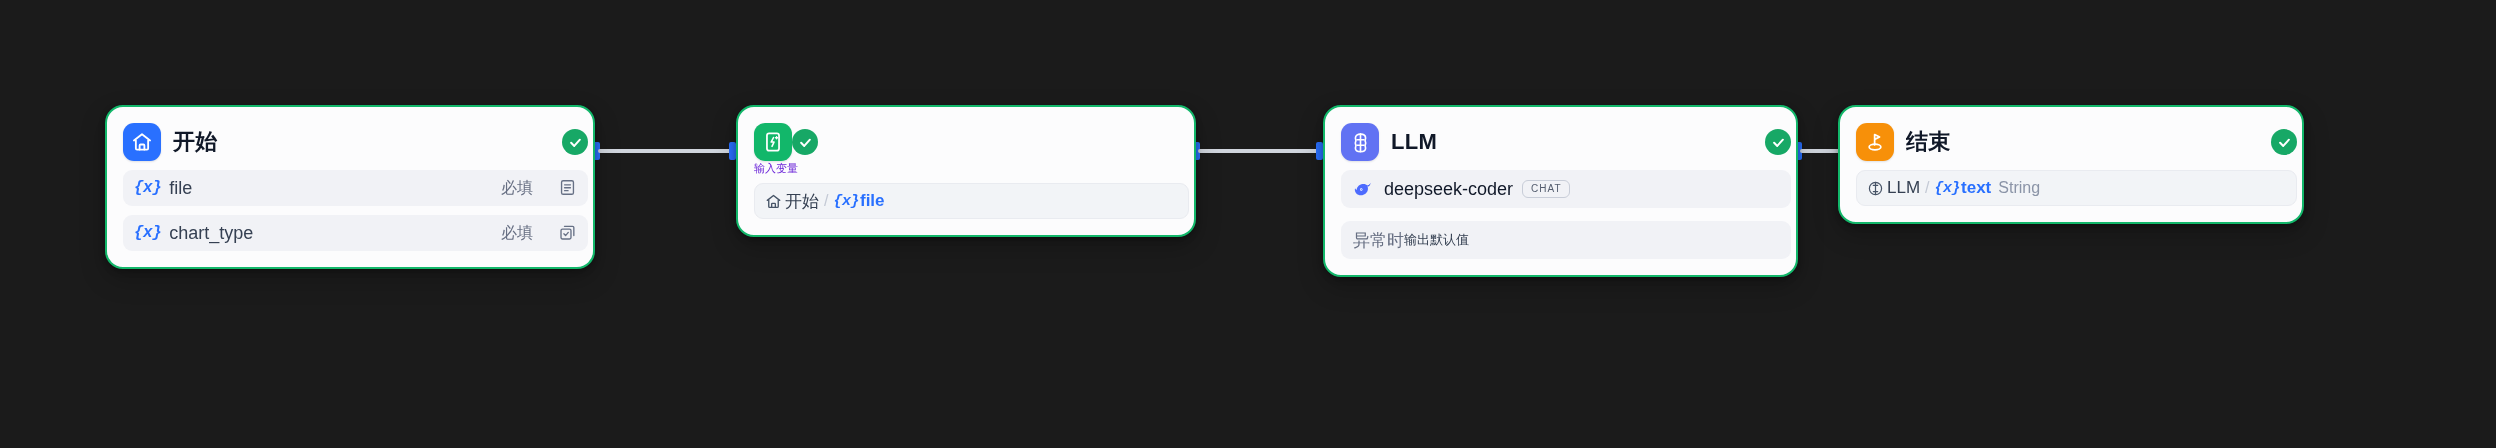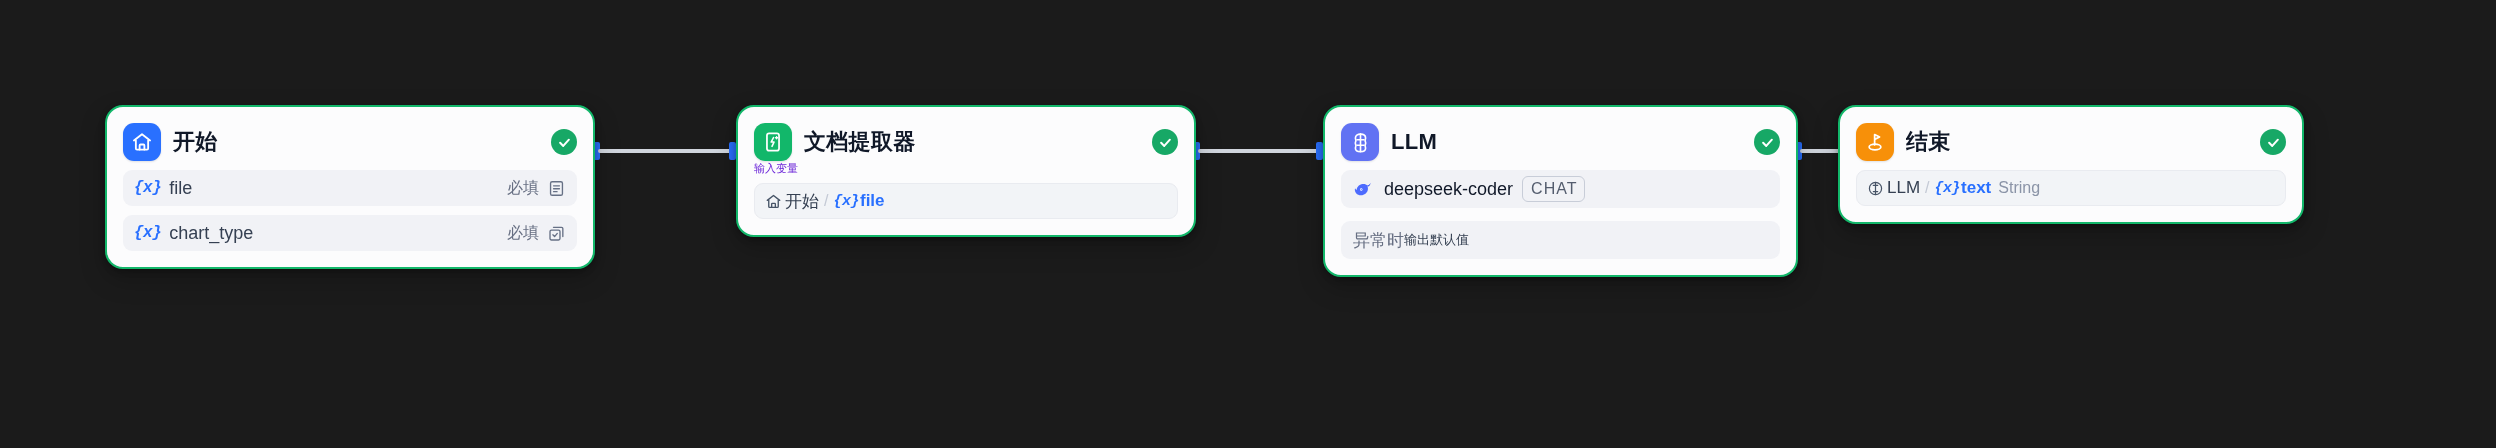--- a/index.html
+++ b/index.html
@@ -24,21 +24,21 @@
   }
 
   
   .node {
     position: absolute;
     background: #fcfcfd;
     border: 2px solid #12b76a;
     border-radius: 18px;
     box-sizing: border-box;
     box-shadow: 0 2px 6px rgba(0,0,0,0.30), 0 10px 26px rgba(0,0,0,0.22);
-    padding: 16px 16px 16px 16px;
+    padding: 16px 5px 16px 16px;
   }
 
   .node-header {
     display: flex;
     align-items: center;
     height: 38px;
     margin-bottom: 2px;
   }
 
   .node-icon {
@@ -111,23 +111,24 @@
 
   .var-name {
     margin-left: 8px;
     font-size: 18px;
     color: #354052;
     white-space: nowrap;
   }
 
   .row-right {
     display: flex;
-    align-items: center;
+    align-items: flex-start;
     flex: 0 0 auto;
     margin-left: 10px;
+    gap: 17px;
   }
 
   .required-tag {
     font-size: 16px;
     color: #676f83;
     white-space: nowrap;
     margin-right: 8px;
   }
 
   .type-icon { display: flex; align-items: center; }
@@ -213,21 +214,21 @@
     font-size: 18px;
     color: #101828;
     margin-left: 10px;
     white-space: nowrap;
   }
 
   .model-badge {
     margin-left: 9px;
     border: 1px solid #c8cdd8;
     border-radius: 6px;
-    font-size: 16px;
+    font-size: 10px;
     color: #545d6e;
     letter-spacing: 1px;
     padding: 2px 7px 2px 8px;
     line-height: 1.25;
     white-space: nowrap;
   }
 
   
   .kv-row {
     display: flex;
@@ -337,21 +338,20 @@
 
   <div class="node" style="left:736px; top:105px; width:460px;">
     <div class="node-header">
       <div class="node-icon icon-doc">
         <svg width="22" height="22" viewBox="0 0 24 24" fill="none" stroke="#ffffff" stroke-width="1.9" stroke-linecap="round" stroke-linejoin="round">
           <rect x="5.4" y="2.6" width="13.2" height="18.8" rx="2.4"></rect>
           <path d="M12.6 7.1 10 12.1h3.1l-2.2 4.7" stroke-width="1.7"></path>
           <path d="M15.9 6.3v2.2M14.8 7.4h2.2" stroke-width="1.5"></path>
         </svg>
       </div>
-      <div class="node-title">文档提取器</div>
       <div class="status-badge">
         <svg width="15" height="15" viewBox="0 0 24 24" fill="none" stroke="#ffffff" stroke-width="3.2" stroke-linecap="round" stroke-linejoin="round">
           <path d="M5 12.5 10 17.5 19 7.5"></path>
         </svg>
       </div>
     </div>
 
     <div class="section-label">输入变量</div>
 
     <div class="var-pill">

